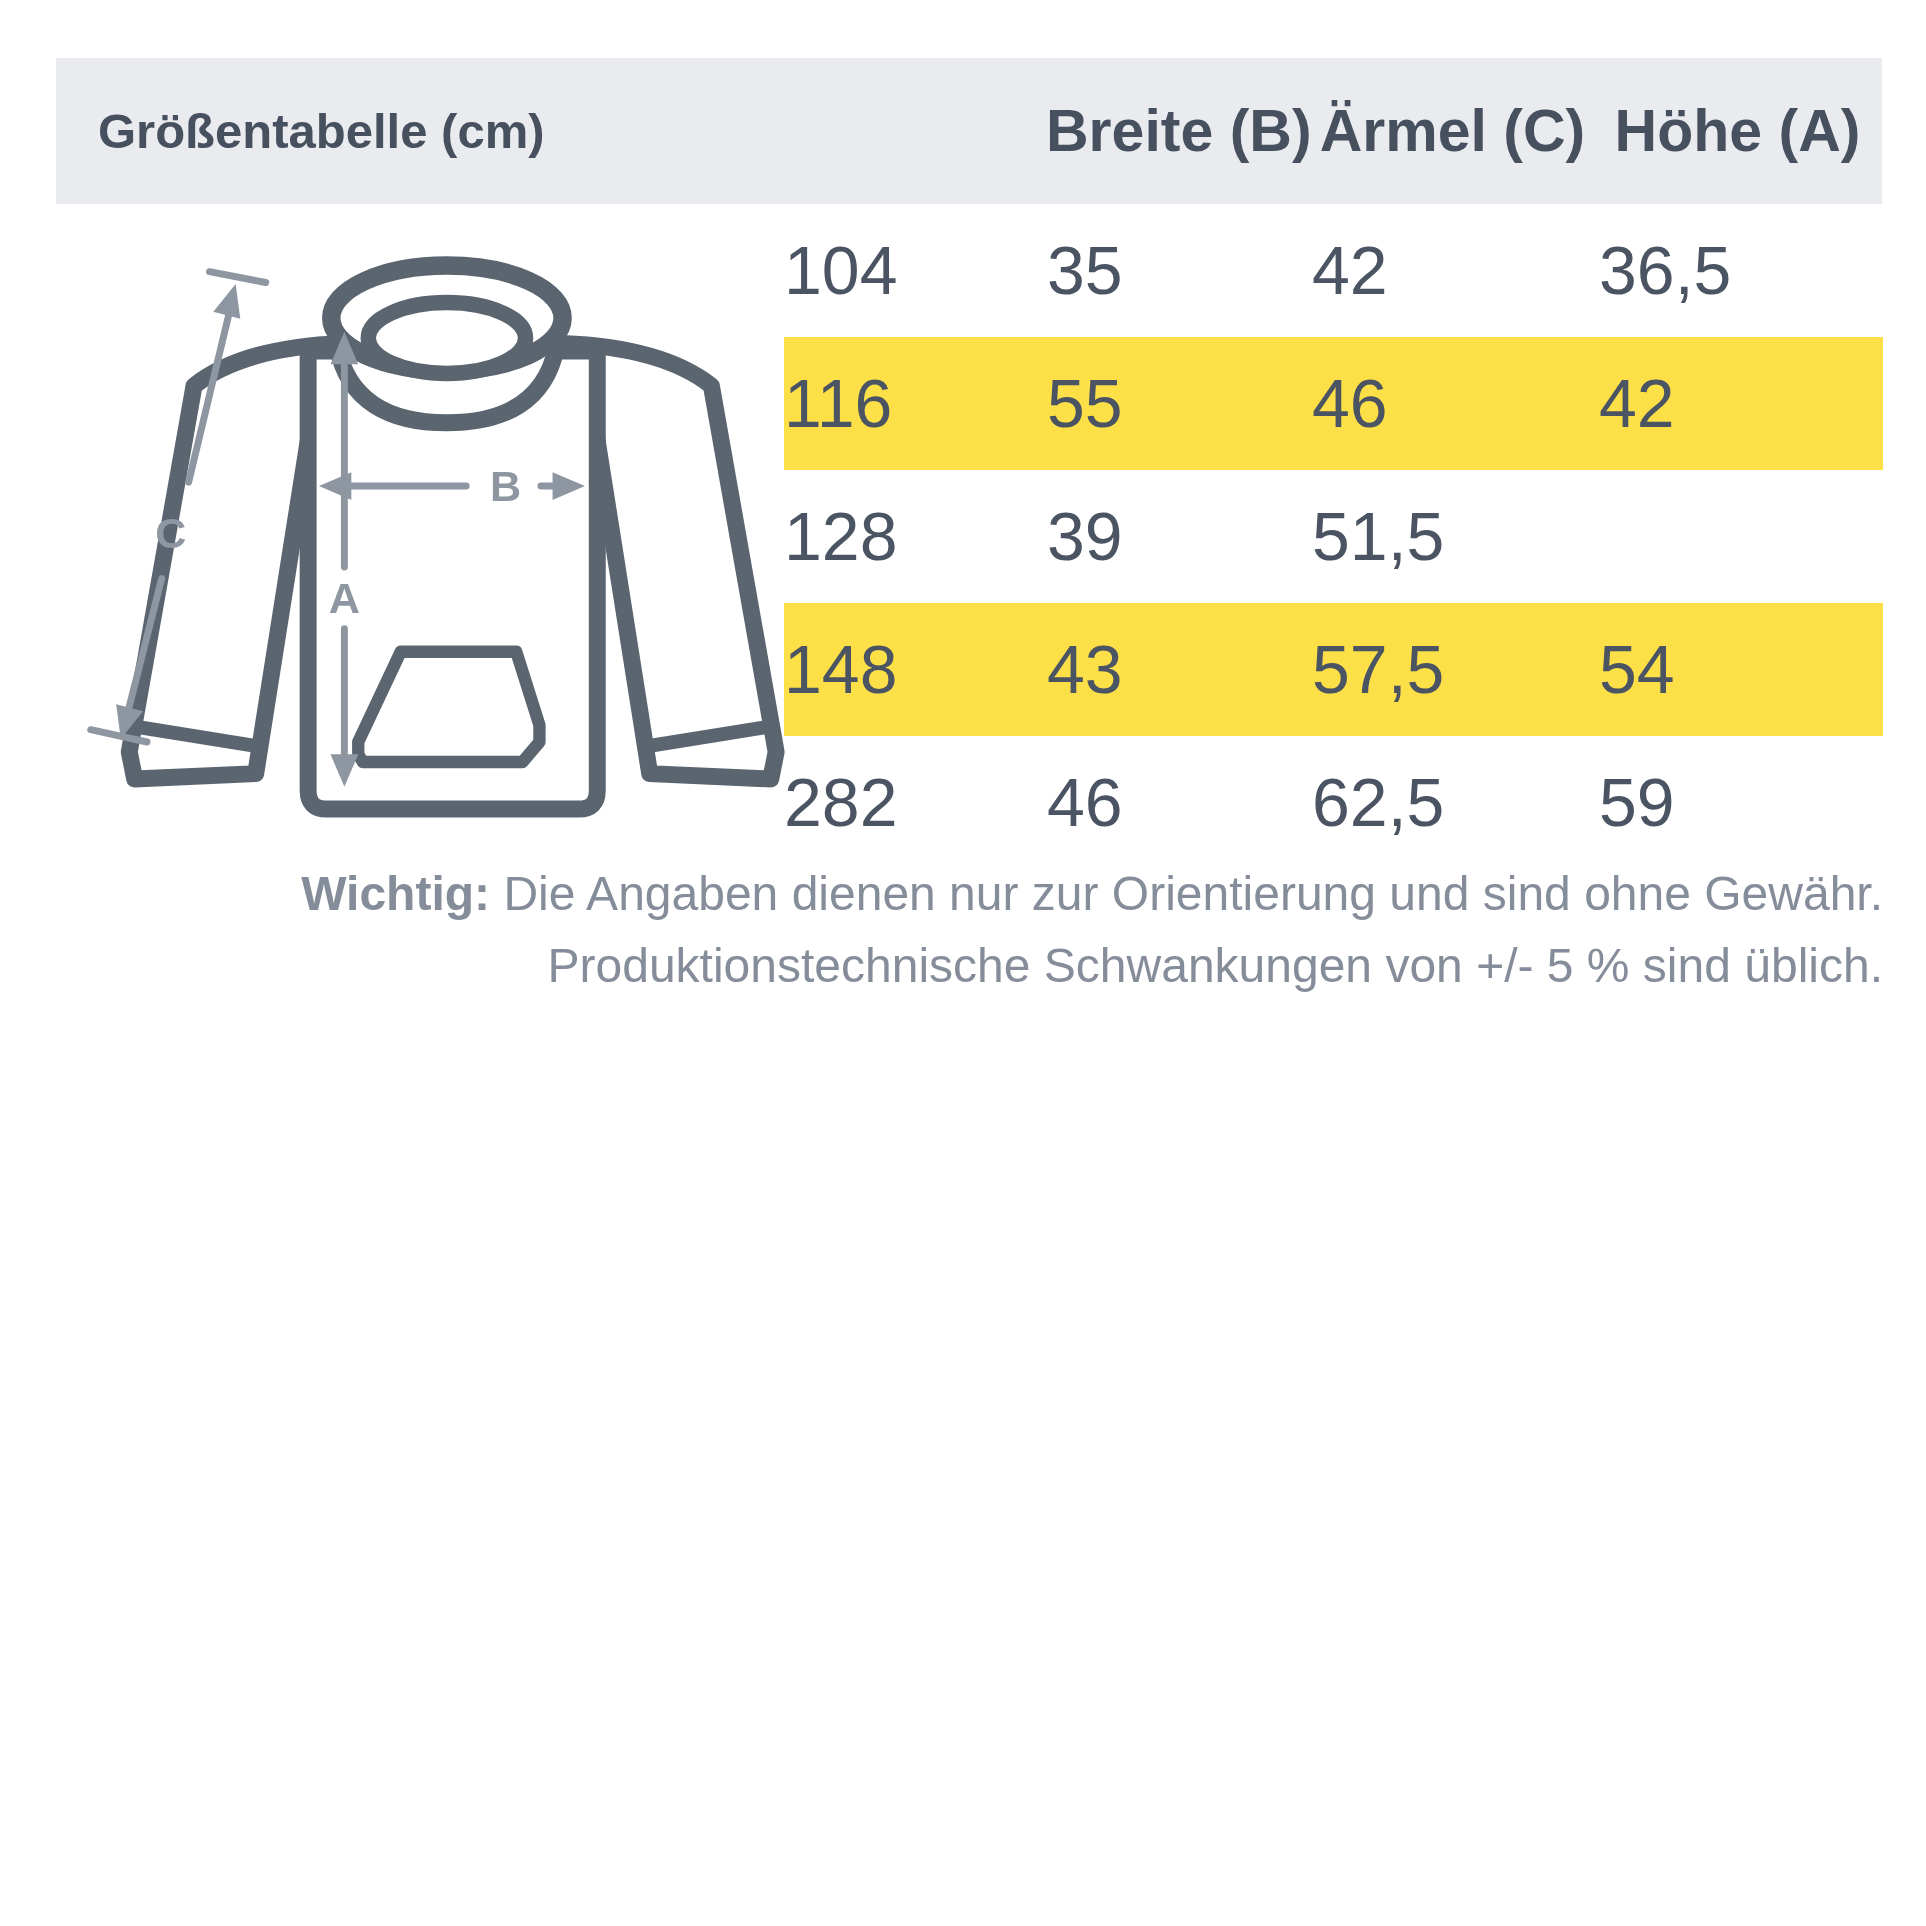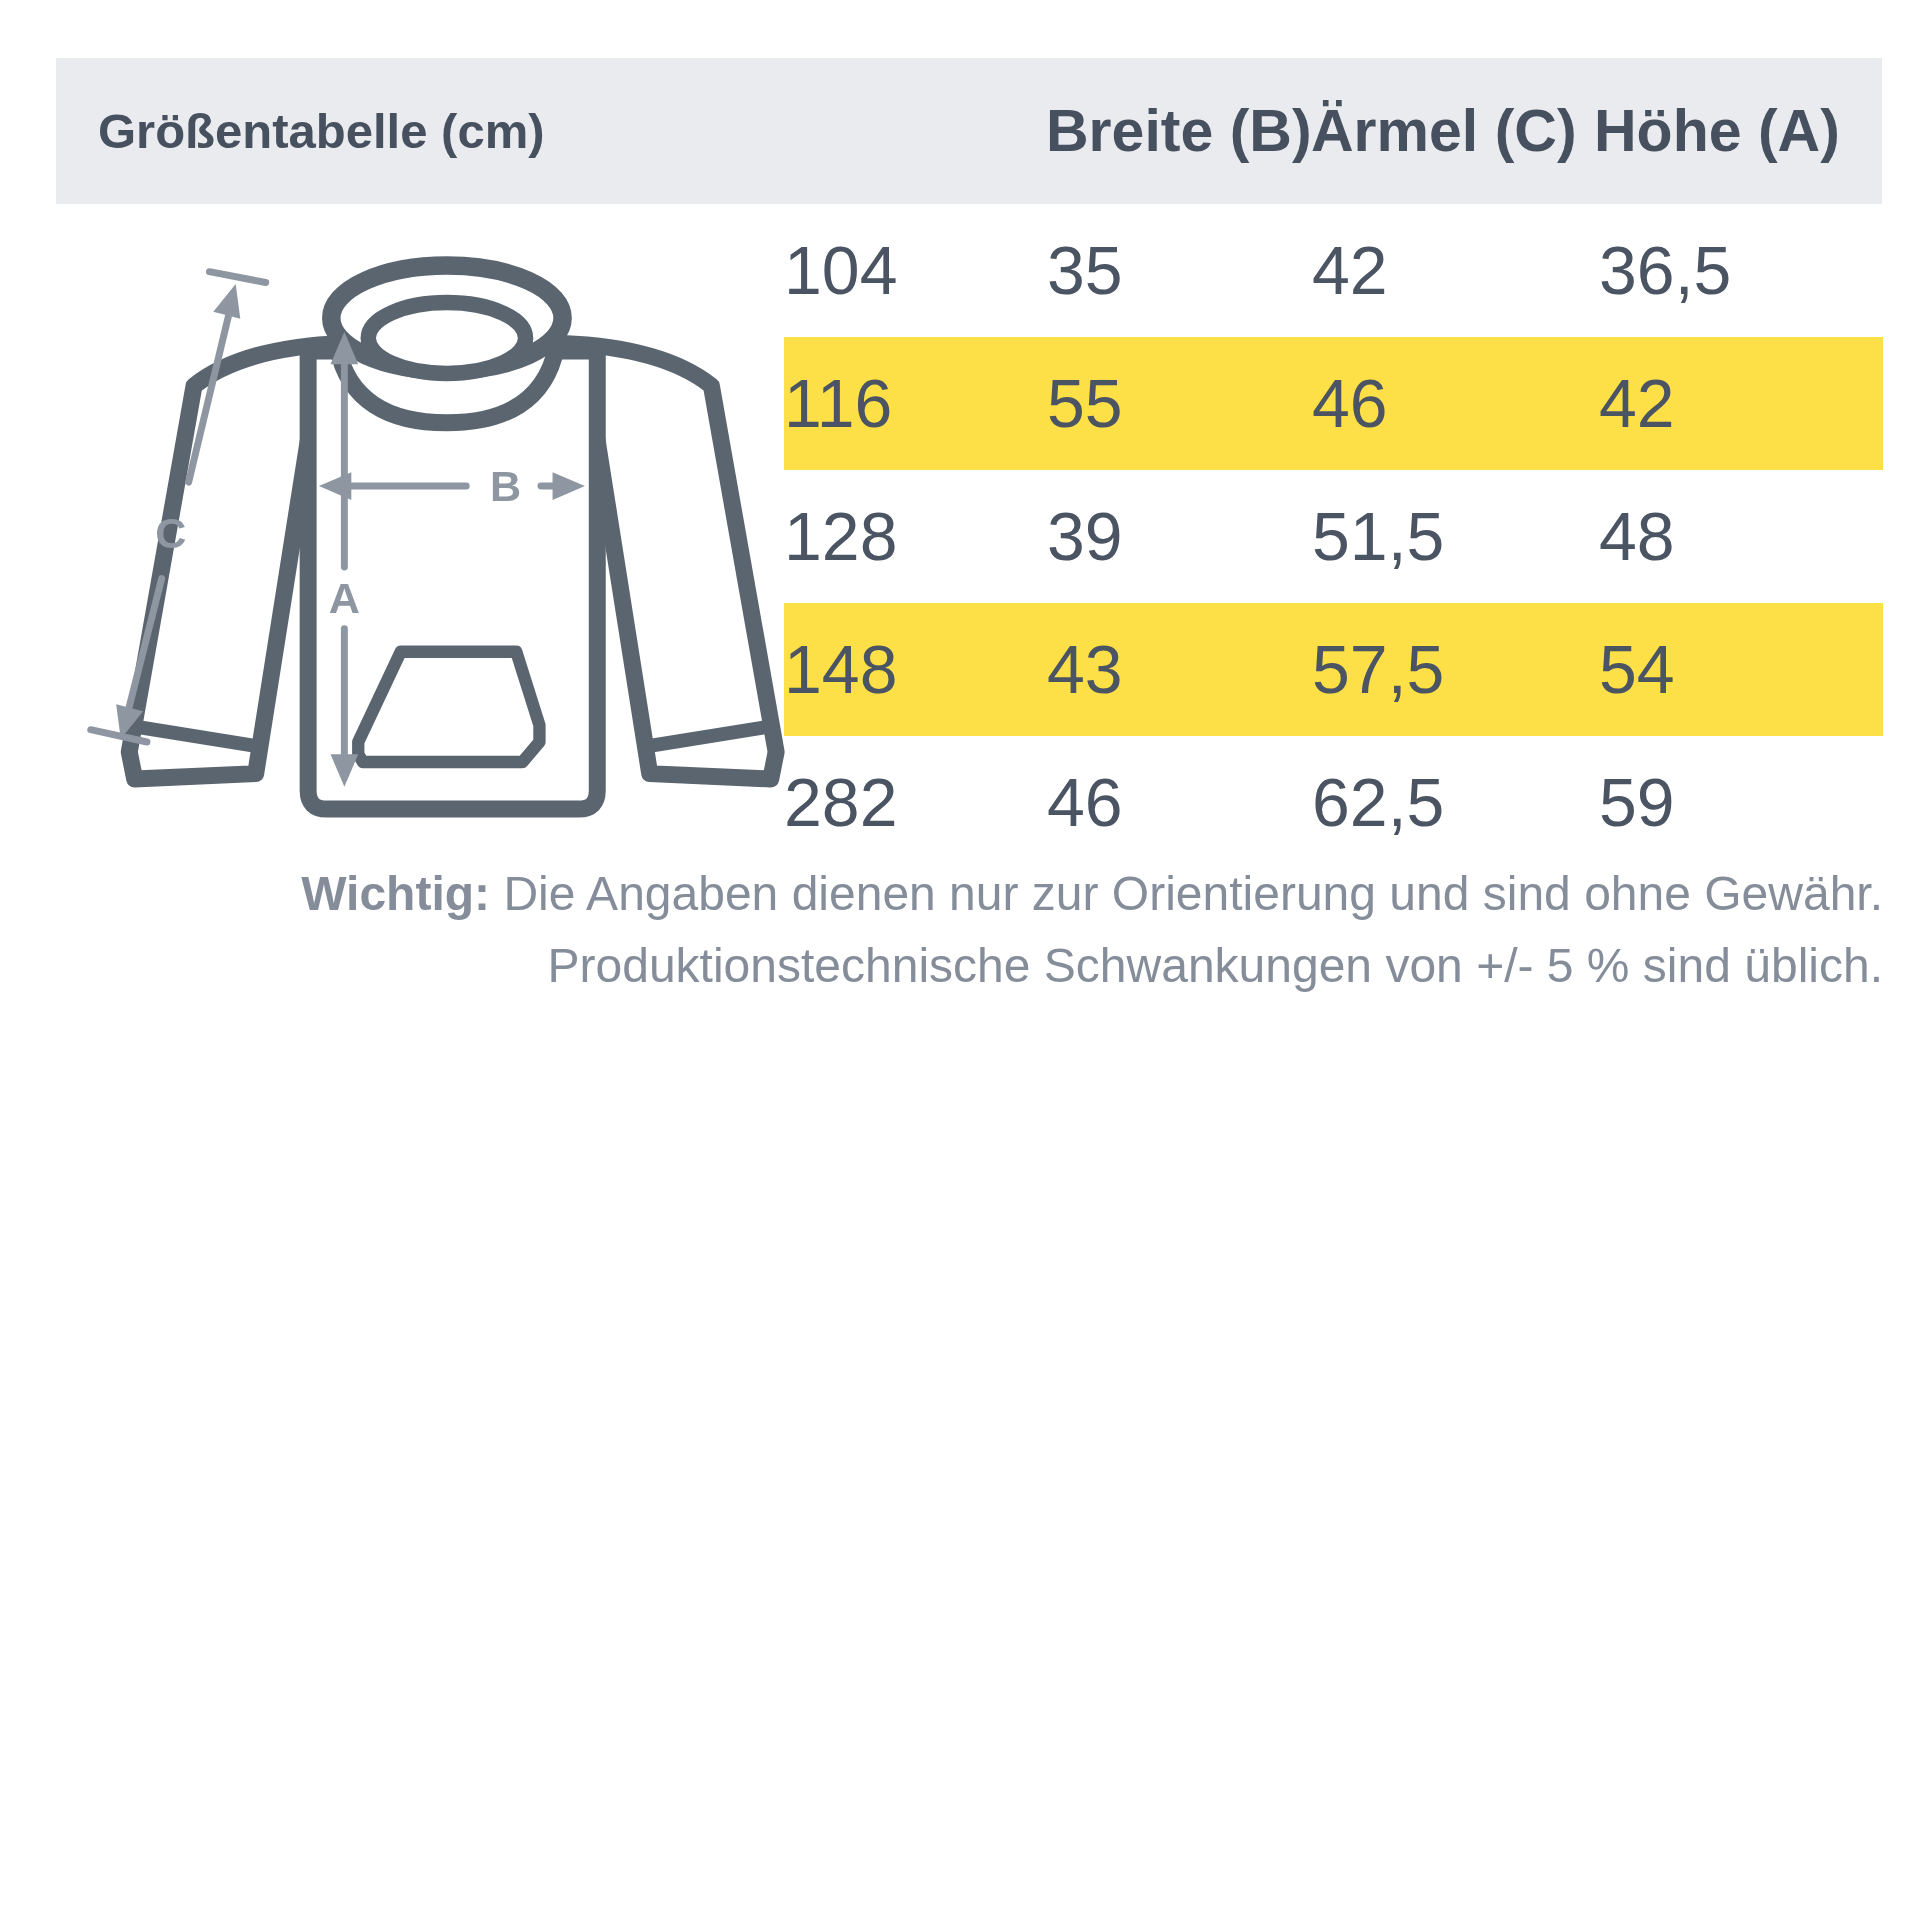--- a/index.html
+++ b/index.html
@@ -12,21 +12,21 @@
   .hdr{
     position:absolute;left:56px;top:58px;width:1826px;height:146px;
     background:#e9ebef;display:flex;align-items:center;
   }
   .hdr-title{
     position:absolute;left:42px;top:0;height:146px;line-height:146px;
     font-size:49px;font-weight:bold;color:#47505e;white-space:nowrap;
   }
   .cols{position:absolute;left:727px;top:0;height:146px;display:flex;}
   .col-h{
-    height:146px;line-height:146px;
+    height:146px;line-height:146px;text-align:center;
     font-size:59px;font-weight:bold;color:#47505e;white-space:nowrap;
   }
   .w1{width:263px}.w2{width:265px}.w3{width:287px}.w4{width:283px}
   
   .rows{position:absolute;left:784px;top:204px;width:1099px;}
   .row{display:flex;height:133px;}
   .row.alt{background:#fde047;}
   .cell{
     height:133px;line-height:133px;
     font-size:68px;color:#4b5462;
@@ -62,21 +62,20 @@
   <div class="row alt">
     <div class="cell w1">116</div>
     <div class="cell w2">55</div>
     <div class="cell w3">46</div>
     <div class="cell w4">42</div>
   </div>
   <div class="row">
     <div class="cell w1">128</div>
     <div class="cell w2">39</div>
     <div class="cell w3">51,5</div>
-    <div class="cell w4">48</div>
   </div>
   <div class="row alt">
     <div class="cell w1">148</div>
     <div class="cell w2">43</div>
     <div class="cell w3">57,5</div>
     <div class="cell w4">54</div>
   </div>
   <div class="row">
     <div class="cell w1">282</div>
     <div class="cell w2">46</div>

